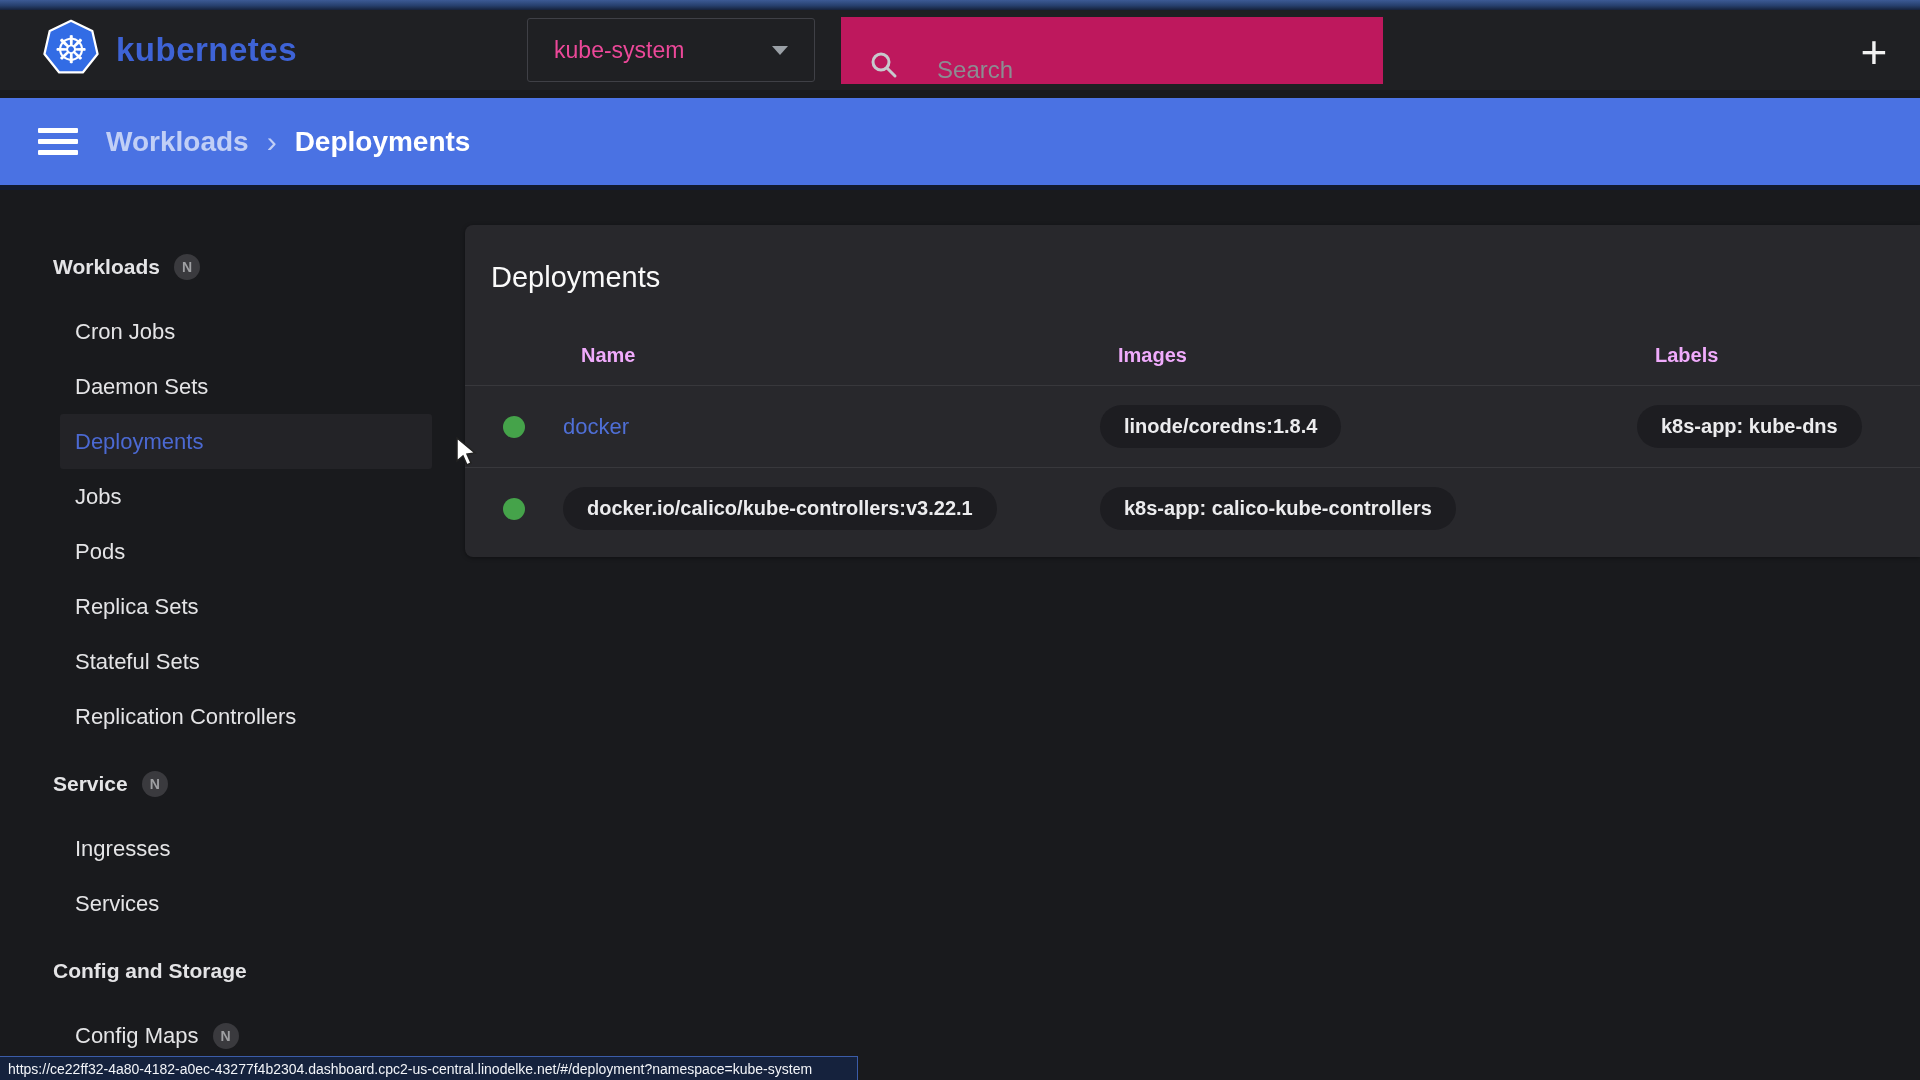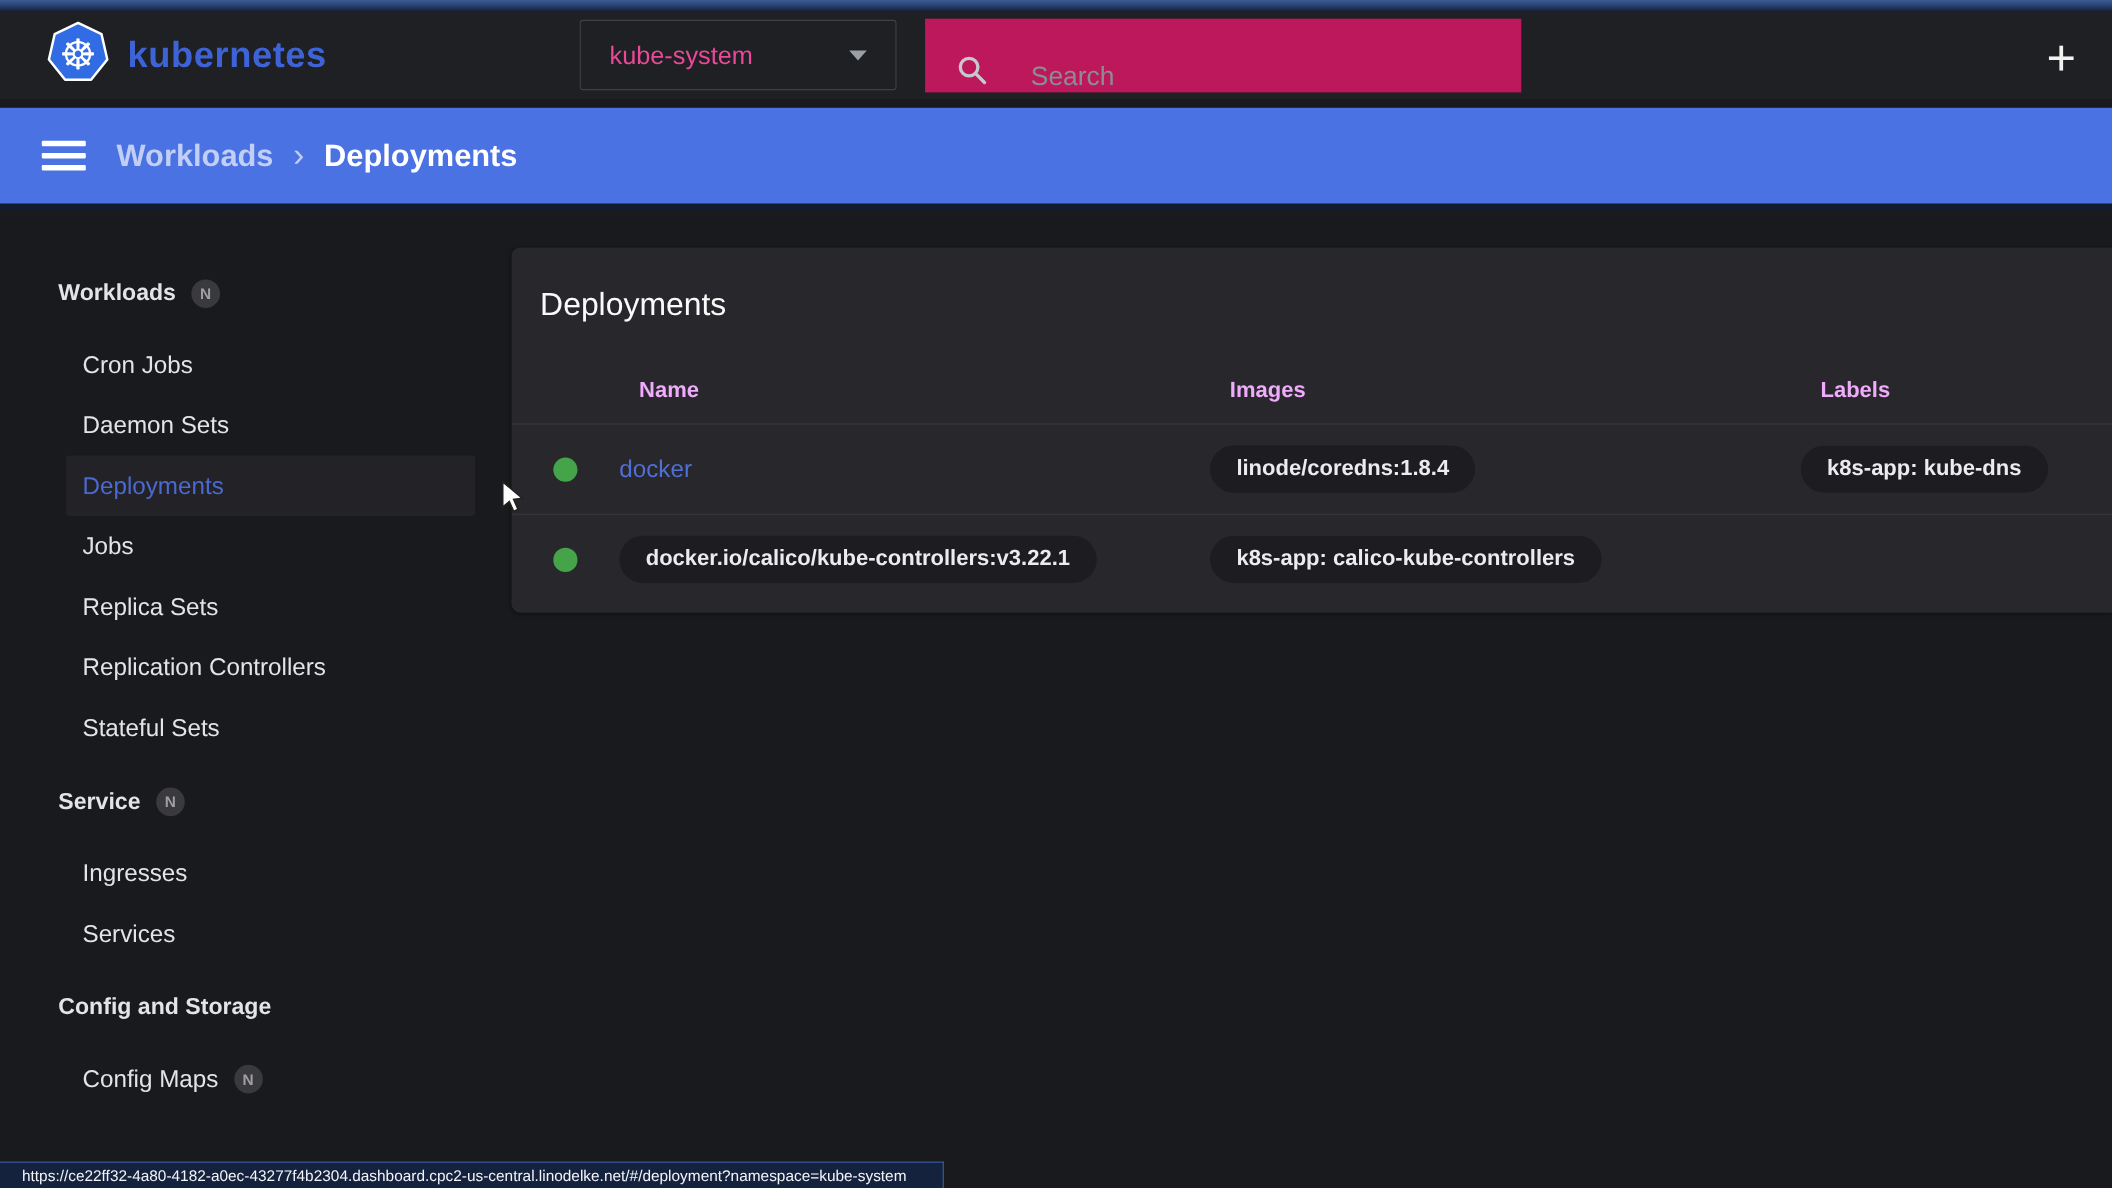--- a/index.html
+++ b/index.html
@@ -111,21 +111,21 @@
   .chip{
     display:inline-block; background:#1d1d21; border-radius:23px;
     padding:10px 24px; font-size:20px; color:#ececee;font-weight:bold;
   }
   .cell-labels{ overflow:hidden; }
 
   
   .linkbar{
     position:absolute; left:0; bottom:0; height:24px; width:858px;
     background:#15223d; border-top:1px solid #3b5ca8; border-right:1px solid #3b5ca8;
-    display:flex; align-items:center; padding:0 10px 0 20px;
+    display:flex; align-items:center; padding:0 10px 0 8px;
     font-size:14px; color:#f2f4f8;
     white-space:nowrap; overflow:hidden;
   }
 
   
   .cursor{ position:absolute; left:455px; top:437px; pointer-events:none; }
 </style>
 </head>
 <body>
 
@@ -184,27 +184,30 @@
   <div class="side-row">
     <span>Daemon Sets</span>
   </div>
   <div class="side-row active">
     <span>Deployments</span>
   </div>
   <div class="side-row">
     <span>Jobs</span>
   </div>
   <div class="side-row">
+    <span>Pods</span>
+  </div>
+  <div class="side-row">
     <span>Replica Sets</span>
   </div>
   <div class="side-row">
+    <span>Stateful Sets</span>
+  </div>
+  <div class="side-row">
     <span>Replication Controllers</span>
-  </div>
-  <div class="side-row">
-    <span>Stateful Sets</span>
   </div>
   <div class="side-row side-header">
     <span>Service</span>
     <span class="badge">N</span>
   </div>
   <div class="side-row">
     <span>Ingresses</span>
   </div>
   <div class="side-row">
     <span>Services</span>

